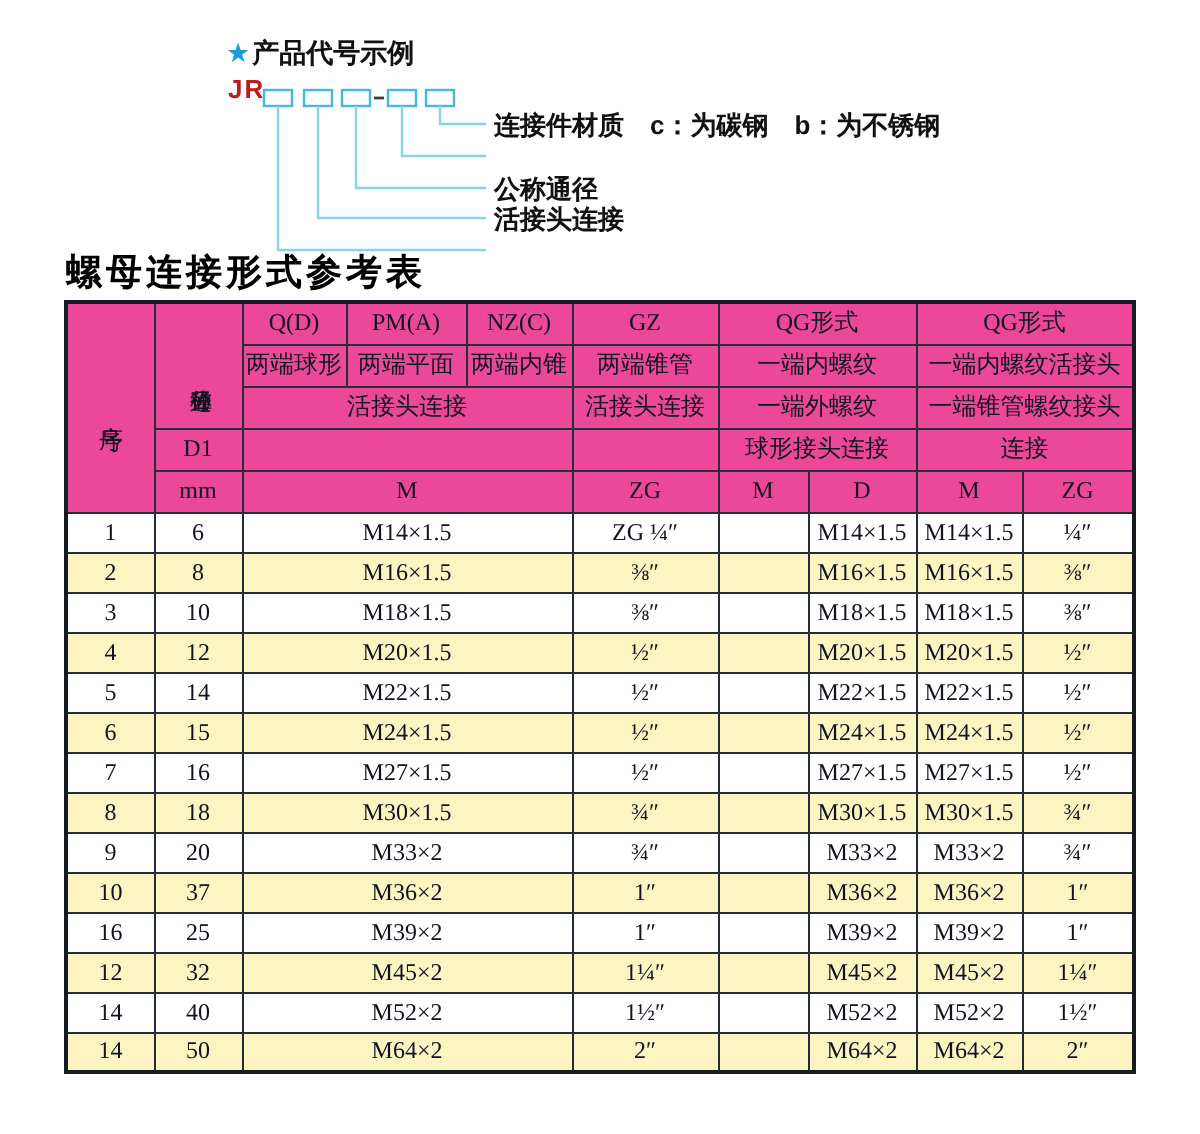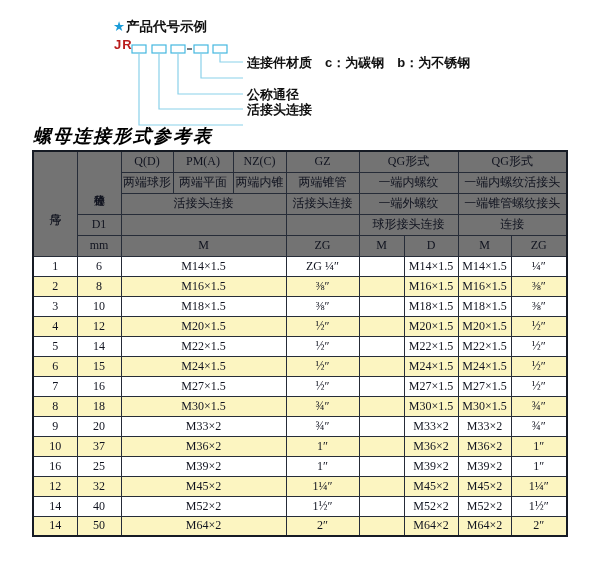--- a/index.html
+++ b/index.html
@@ -10,34 +10,34 @@
   
   .diagram{position:absolute;left:0;top:0;width:516px;height:145px;}
   .code-title{position:absolute;left:113px;top:18px;font-size:13.5px;font-weight:bold;color:#111;}
   .code-title .star{color:#1b9cd8;margin-right:1px;}
   .code-prefix{position:absolute;left:114px;top:37px;font-size:13px;font-weight:bold;color:#b91c1c;letter-spacing:1px;}
   .connector-svg{position:absolute;left:0;top:0;}
   .diag-label{position:absolute;left:247px;font-size:13px;font-weight:bold;color:#111;white-space:nowrap;line-height:13px;}
   .dl-0{top:56px;} .dl-1{top:72px;} .dl-2{top:88px;} .dl-3{top:103px;} .dl-4{top:119px;margin-top:32px;}
   
   .table-title{
-    position:absolute;left:33px;top:124px;font-size:18px;font-weight:bold;font-style:italic;
+    position:absolute;left:33px;top:124px;font-size:18px;font-weight:bold;
     color:#000;font-family:"DejaVu Serif","Liberation Serif",serif;letter-spacing:2px;
   }
   
   .ref-table{
     position:absolute;left:32px;top:150px;width:534px;border-collapse:collapse;table-layout:fixed;
     font-family:"Liberation Serif","DejaVu Serif",serif;
   }
   .ref-table td{
     border:1px solid #262c38;text-align:center;vertical-align:middle;padding:0;
     font-size:12px;color:#10131f;line-height:1.05;overflow:hidden;
   }
   .ref-table{border:2px solid #161b24;}
-  .ref-table thead td{background:#737373;}
+  .ref-table thead td{background:#ec4899;}
   .ref-table thead tr{height:21px;}
   .ref-table tbody tr{height:20px;}
   .ref-table tbody tr:nth-child(even) td{background:#fcf5c1;}
   .vert{writing-mode:vertical-lr;text-orientation:upright;display:inline-block;letter-spacing:2px;font-size:12px;}
   .vert-sm{writing-mode:vertical-lr;text-orientation:upright;display:inline-block;letter-spacing:0px;font-size:11px;line-height:1;}
   .unit{font-size:11px;}
 </style>
 </head>
 <body>
 

